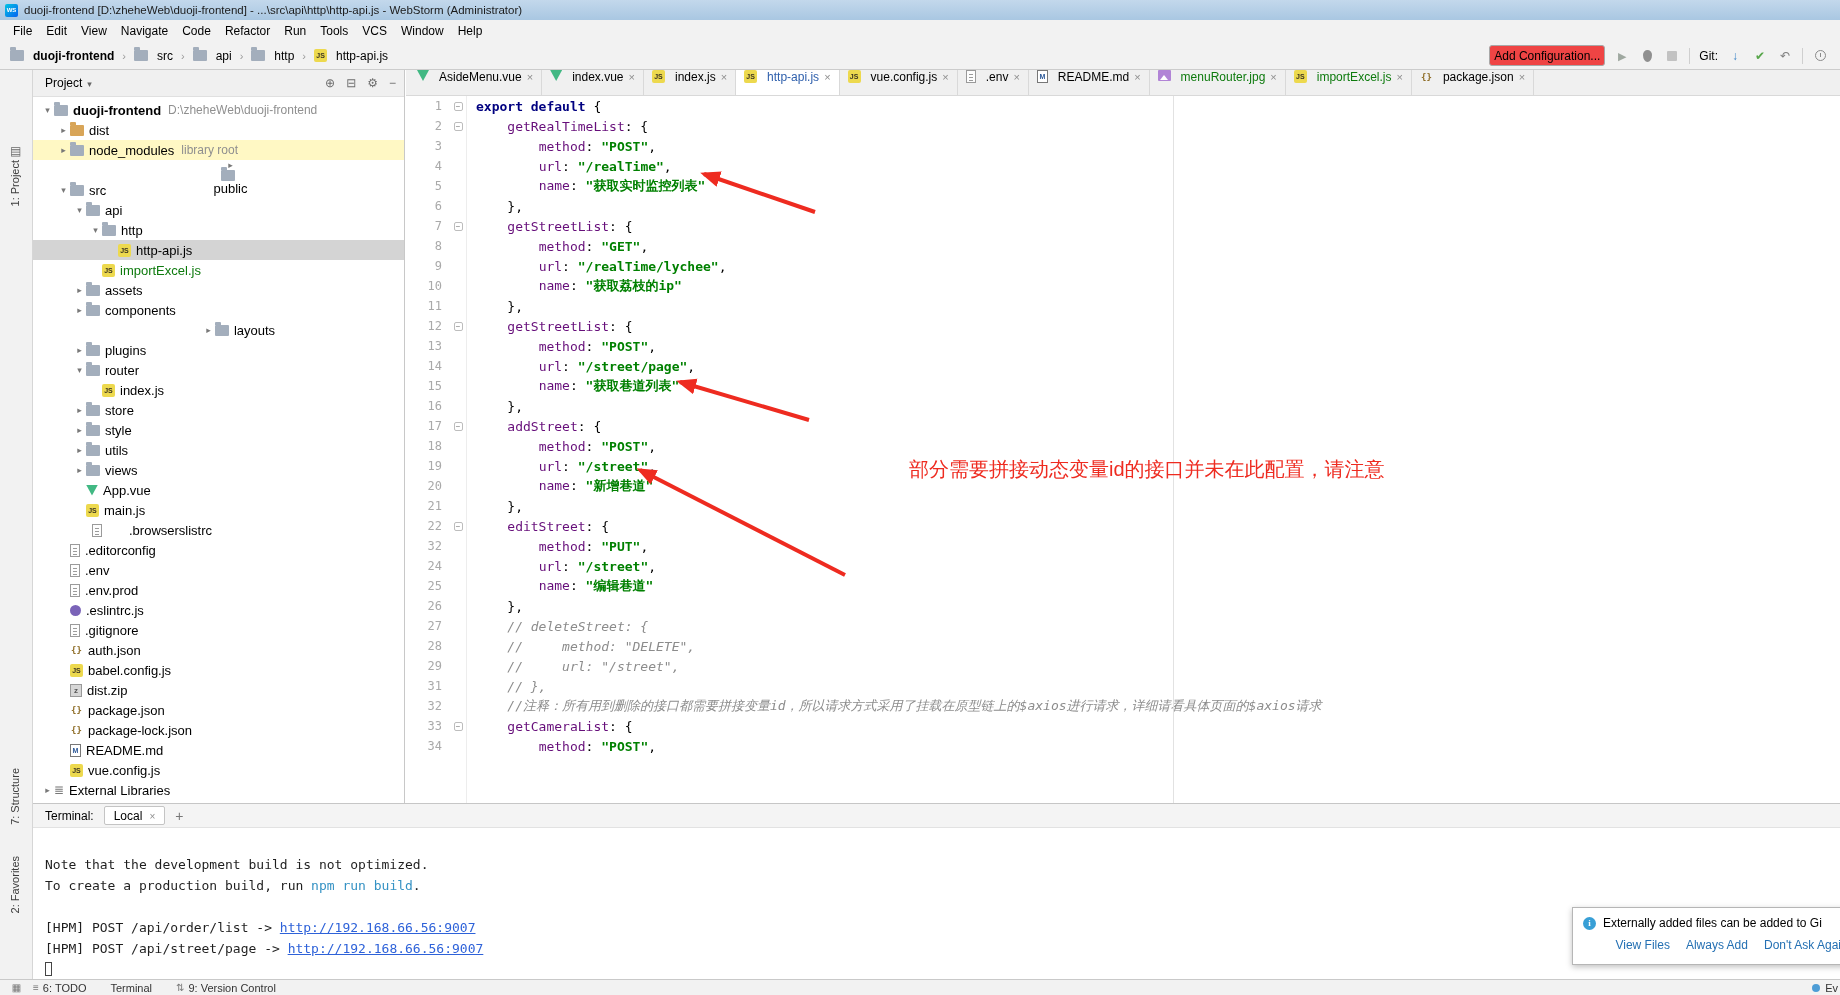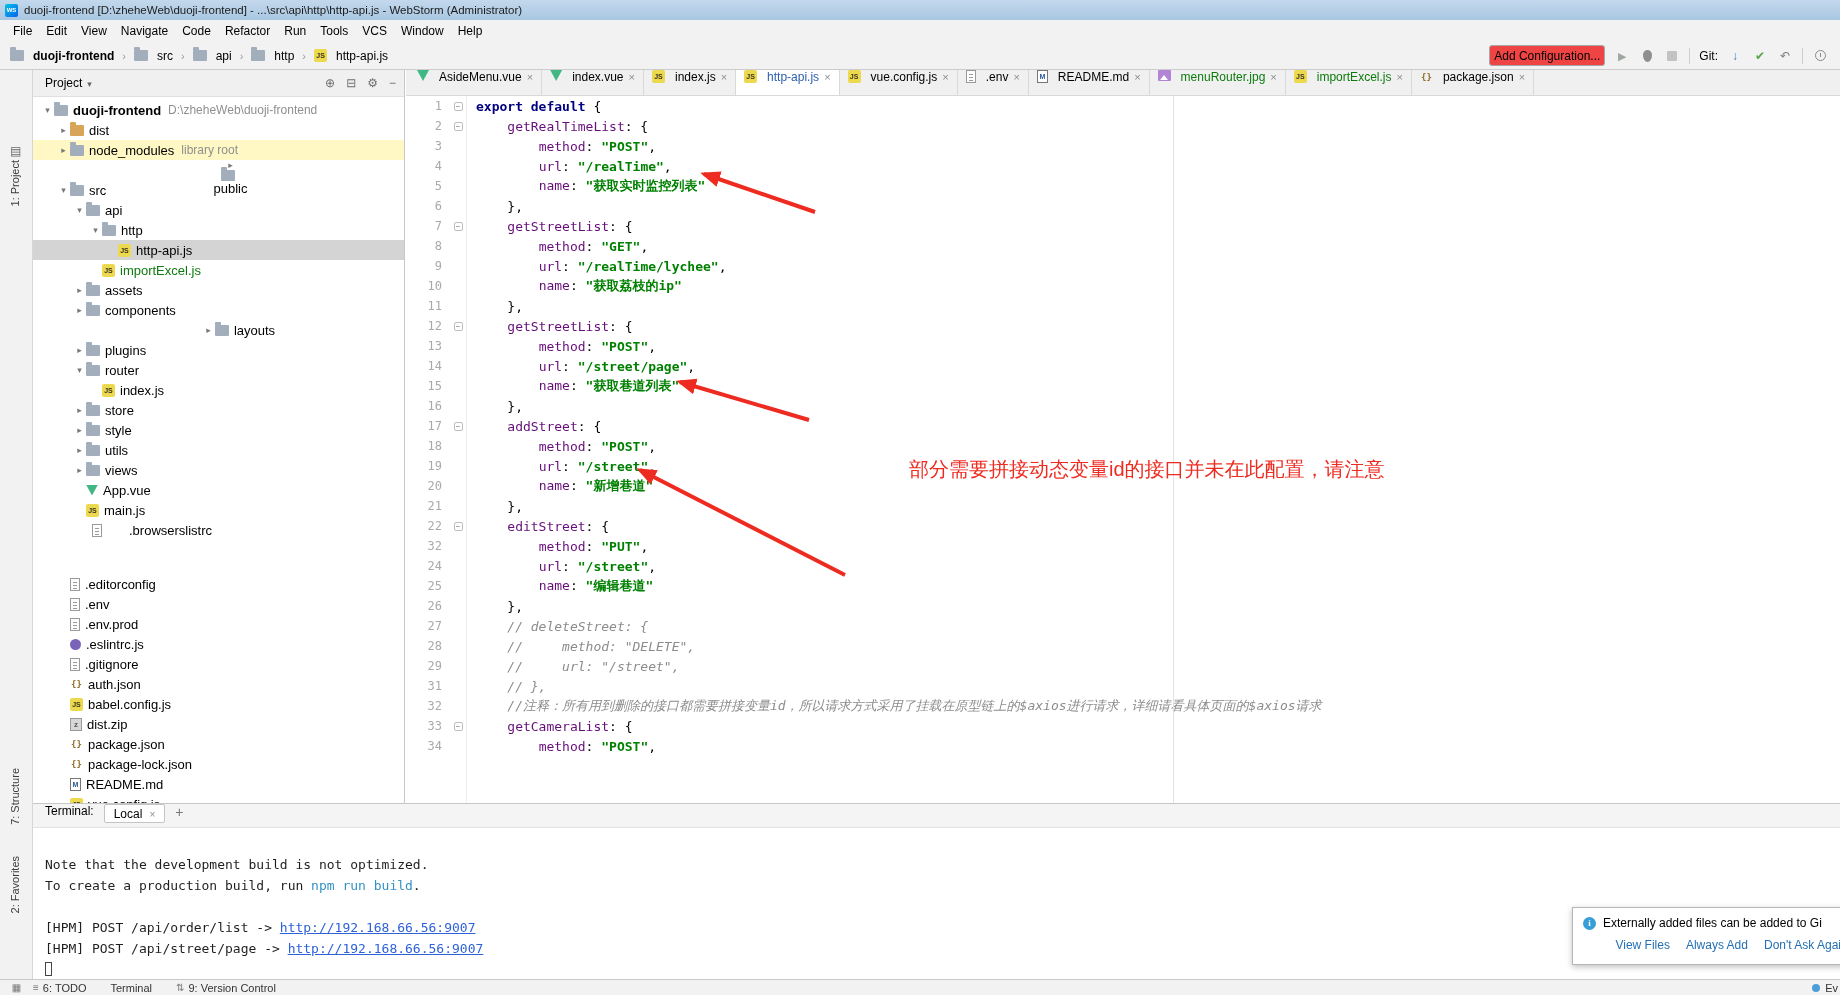--- a/index.html
+++ b/index.html
@@ -95,21 +95,21 @@
   .tk-kw{color:#000080;font-weight:bold}
   .tk-pr{color:#660E7A}
   .tk-st{color:#008000;font-weight:bold}
   .tk-pl{color:#000}
   .tk-cm{color:#8C8C8C;font-style:italic}
   .arrows{position:absolute;left:0;top:0;pointer-events:none}
   .red-note{position:absolute;left:503px;top:360px;font-size:20px;font-weight:500;color:#EE2B20;white-space:nowrap}
 
   
   .terminal{position:absolute;left:33px;top:803px;right:0;height:176px;background:#fff;border-top:1px solid #C6C6C6}
-  .term-header{height:24px;display:flex;align-items:flex-start;gap:10px;padding-left:12px;background:#F4F4F4;border-bottom:1px solid #E2E2E2}
+  .term-header{height:24px;display:flex;align-items:center;gap:10px;padding-left:12px;background:#F4F4F4;border-bottom:1px solid #E2E2E2}
   .term-tab{display:flex;align-items:center;gap:7px;background:#FFF;border:1px solid #C4C4C4;height:19px;padding:0 9px;border-radius:2px}
   .term-tab-close::before{content:"×";font-size:10px;color:#8E8E8E}
   .term-plus::before{content:"+";color:#777;font-size:14px}
   .term-body{padding:26px 0 0 12px;font:13px "DejaVu Sans Mono",monospace;color:#1F1F1F}
   .tline{height:21px;line-height:21px;white-space:pre}
   .t-cmd{color:#3592C4}
   .t-link{color:#2E62D9;text-decoration:underline}
   .cursor{display:inline-block;width:7px;height:14px;border:1px solid #444;vertical-align:-2px}
 
   
@@ -335,21 +335,21 @@
         <div class="tree-row" style="padding-left: 40px;">
           <span class="chev "></span>
           <span class="ticon ic-js"></span>
           <span class="tlabel">main.js</span>
         </div>
         <div class="tree-row" style="padding-left: 24px; gap: 22px;">
           <span class="chev "></span>
           <span class="ticon ic-file"></span>
           <span class="tlabel">.browserslistrc</span>
         </div>
-        <div class="tree-row" style="padding-left: 24px; margin-top: 34px;">
+        <div class="tree-row" style="padding-left: 24px;">
           <span class="chev "></span>
           <span class="ticon ic-file"></span>
           <span class="tlabel">.editorconfig</span>
         </div>
         <div class="tree-row" style="padding-left: 24px;">
           <span class="chev "></span>
           <span class="ticon ic-file"></span>
           <span class="tlabel">.env</span>
         </div>
         <div class="tree-row" style="padding-left: 24px;">

